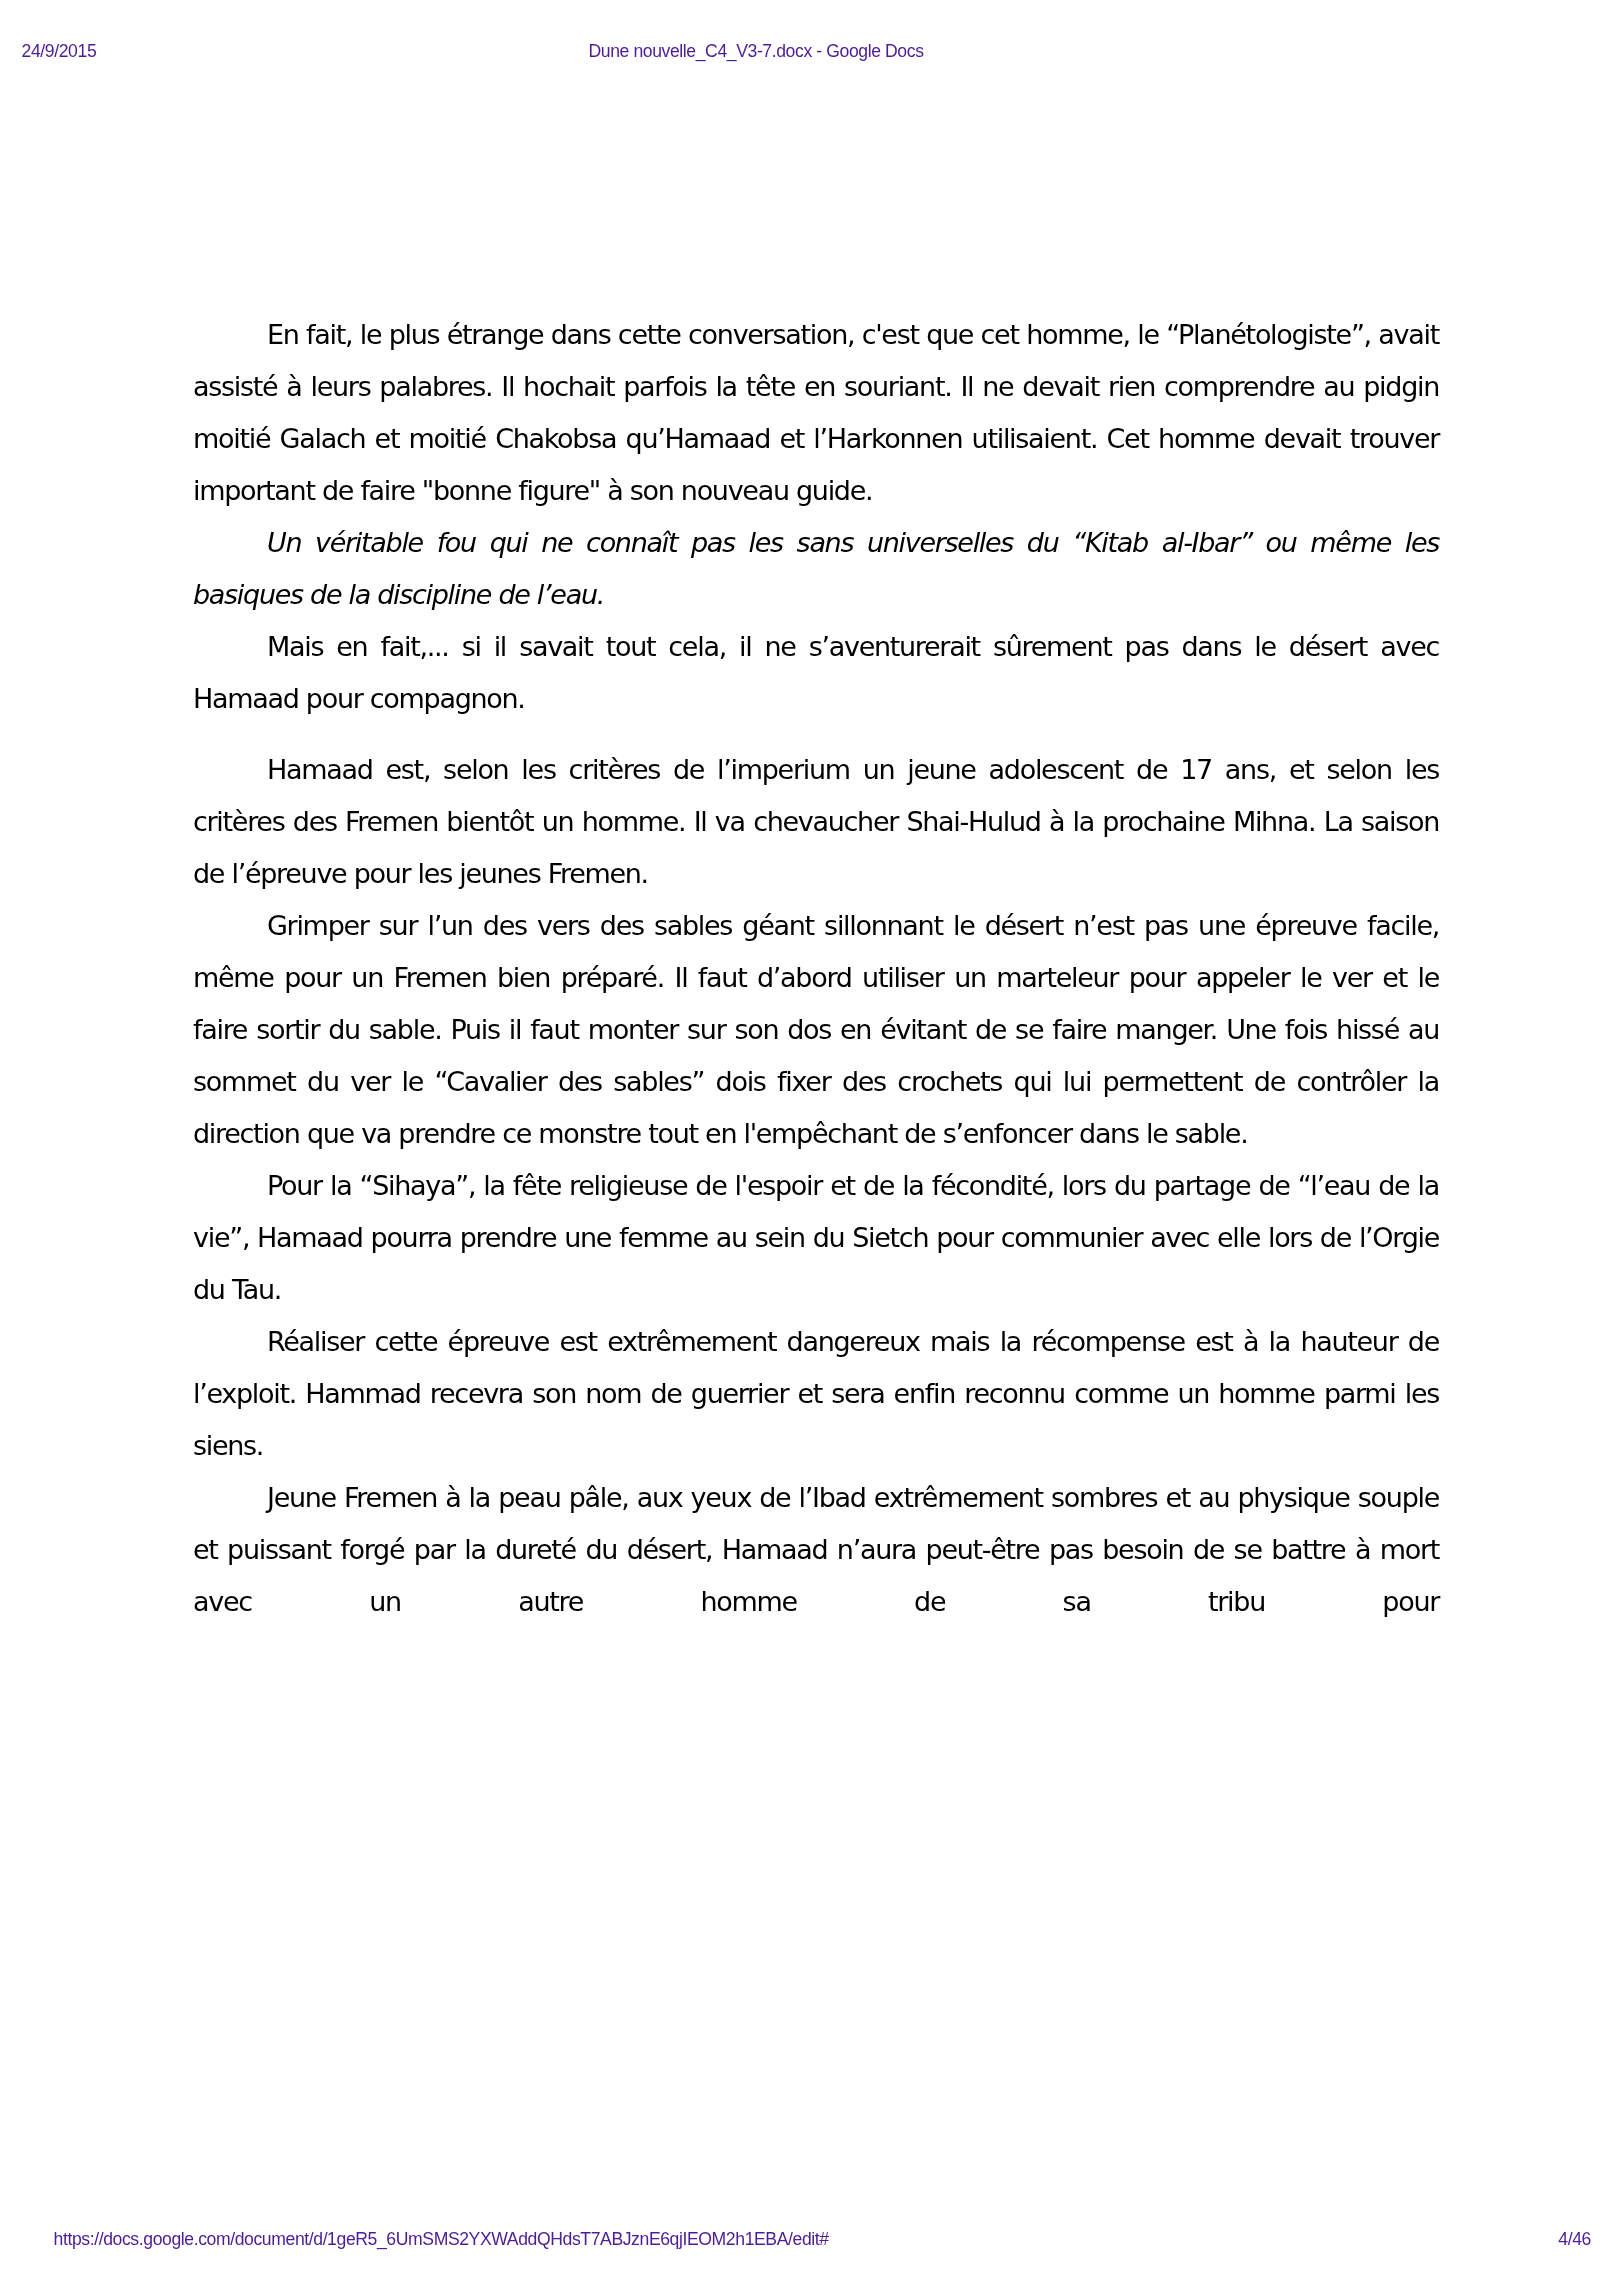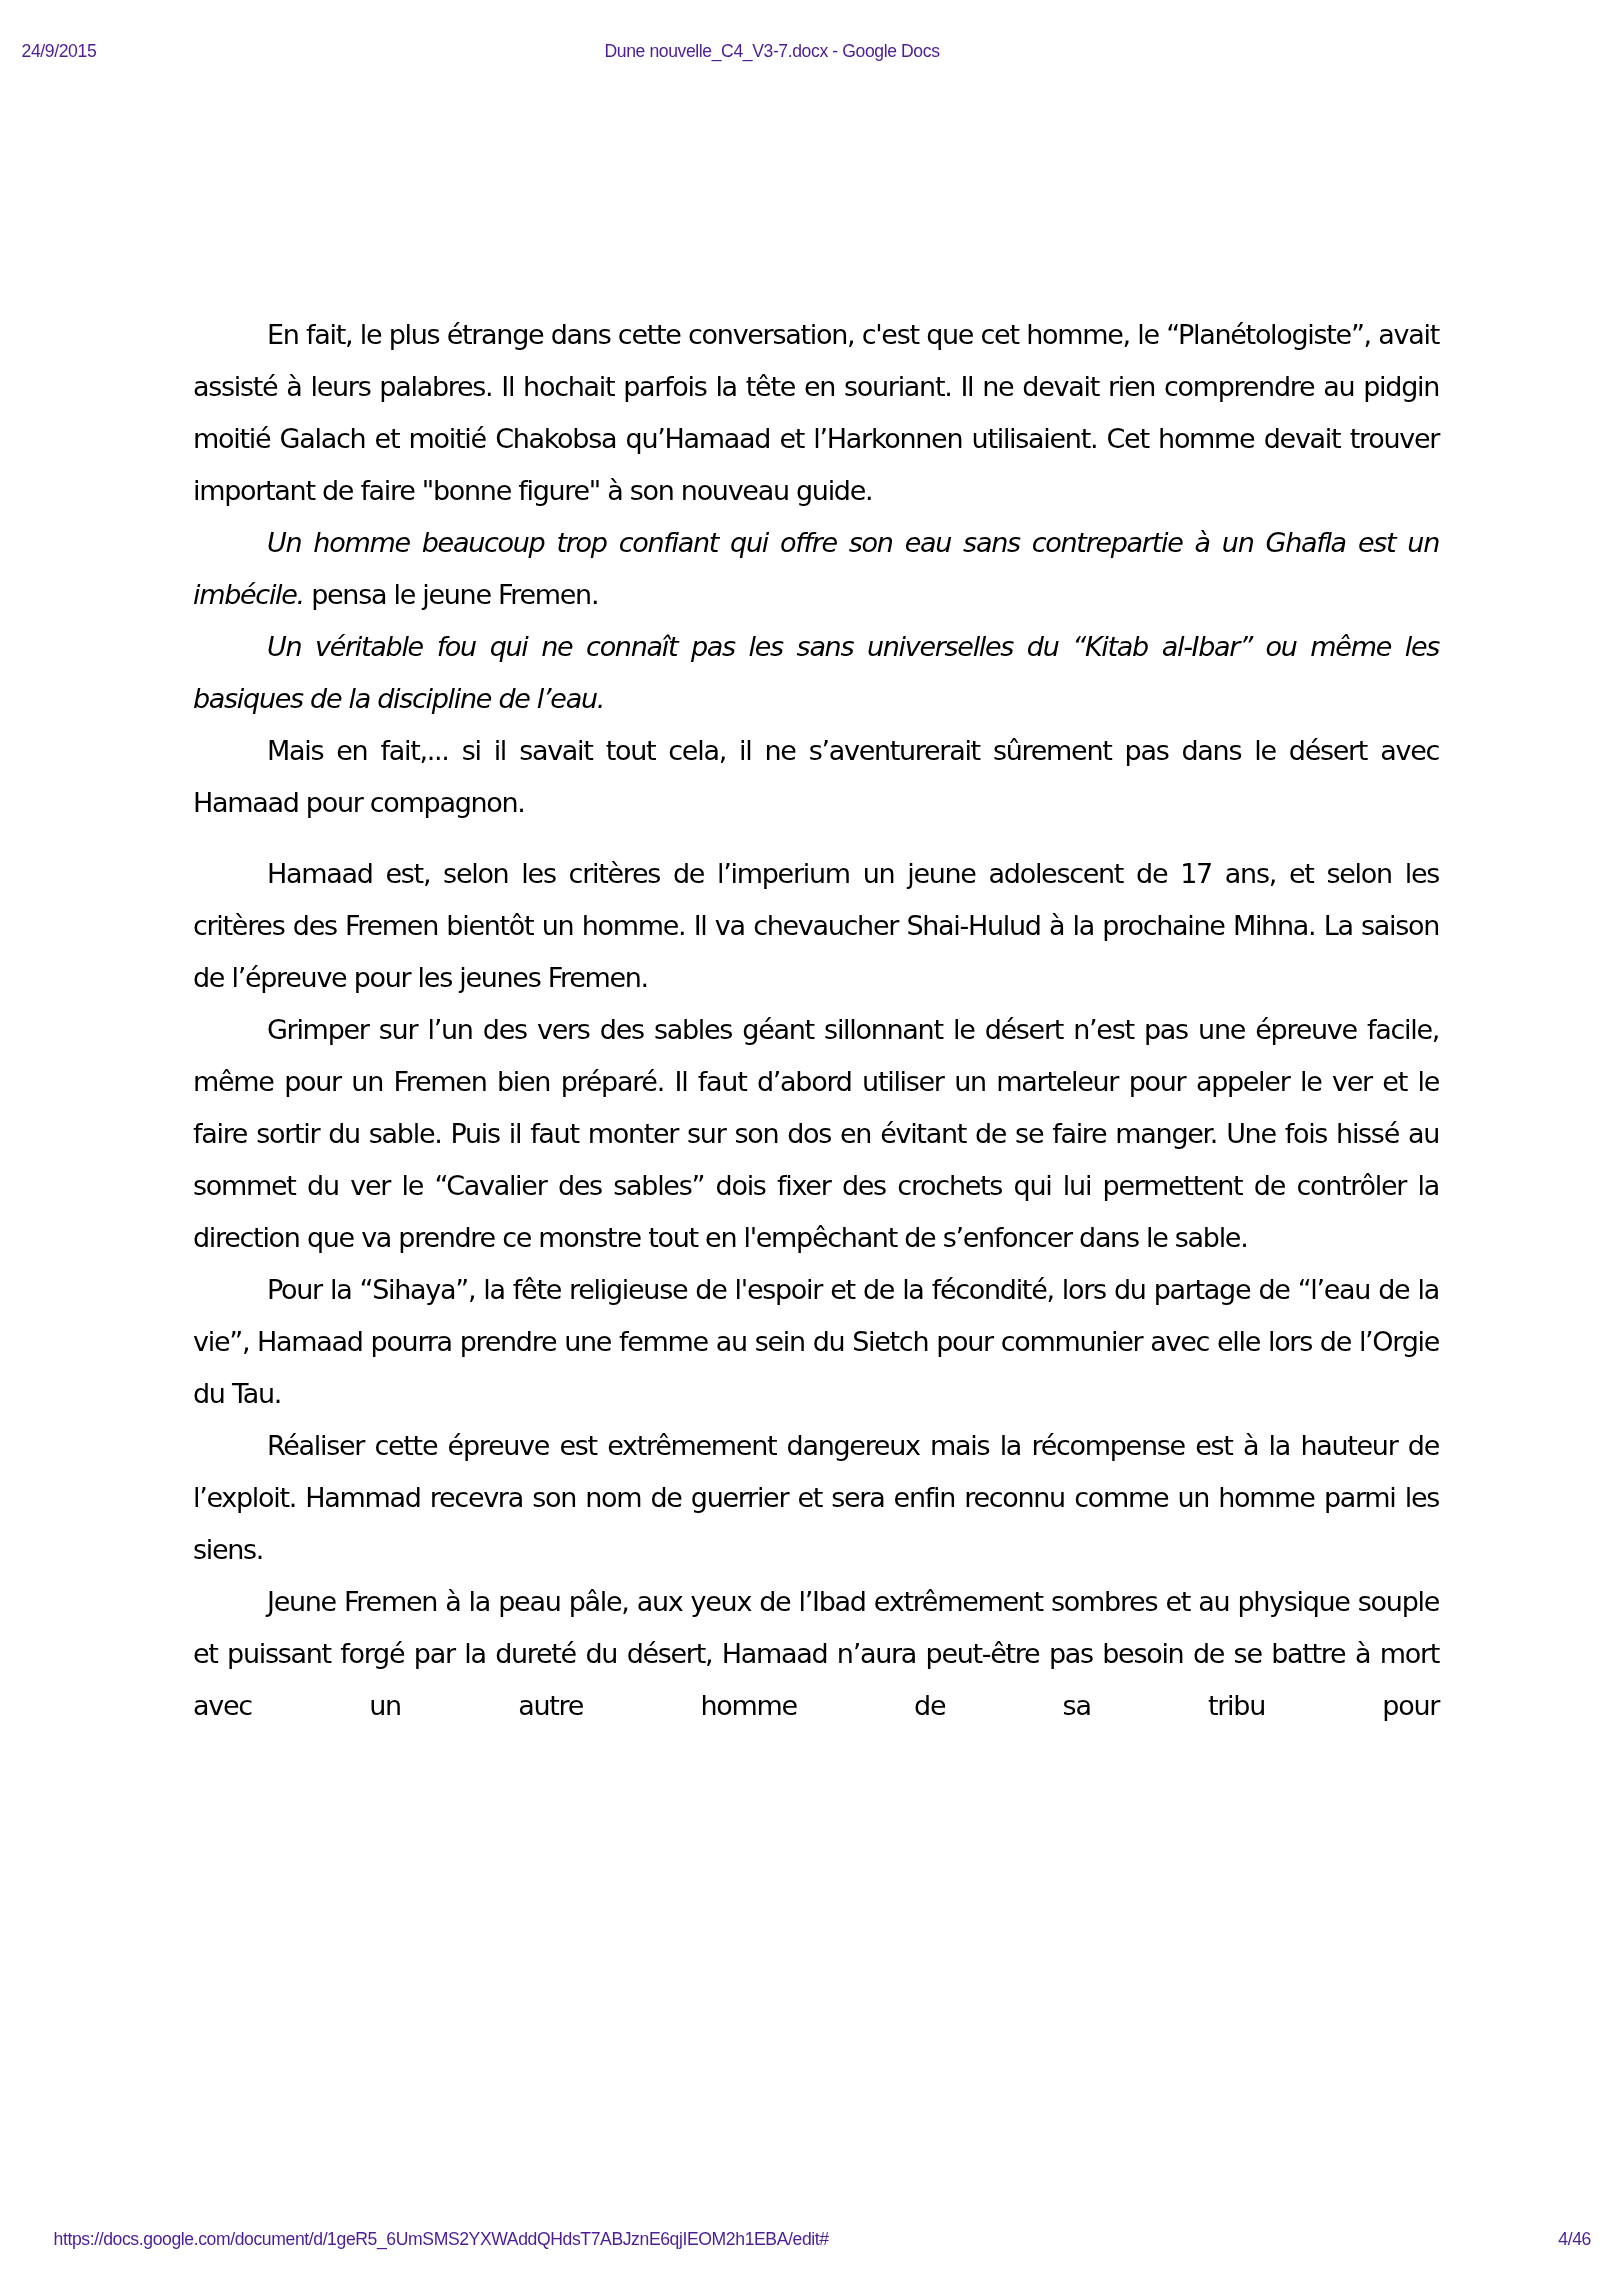--- a/index.html
+++ b/index.html
@@ -29,21 +29,20 @@
       position: absolute;
       left: 21.6px;
       top: 0;
     }
     .print-header .title {
       position: absolute;
       left: 0;
       width: 1512px;
       text-align: center;
       top: 0;
-      padding-left: 16px;
     }
     .print-footer .url {
       position: absolute;
       left: 21.6px;
       top: 0;
     }
     .print-footer .page-count {
       position: absolute;
       right: 61px;
       top: 0;
@@ -72,21 +71,20 @@
 </head>
 <body>
 
 <div class="print-header">
   <span class="date">24/9/2015</span>
   <span class="title">Dune nouvelle_C4_V3-7.docx - Google Docs</span>
 </div>
 
 <div class="doc-body">
   <p class="indent gap-before"><span>En fait, le plus étrange dans cette conversation, c'est que cet homme, le “Planétologiste”, avait assisté à leurs palabres. Il hochait parfois la tête en souriant. Il ne devait rien comprendre au pidgin moitié Galach et moitié Chakobsa qu’Hamaad et l’Harkonnen utilisaient. Cet homme devait trouver important de faire "bonne figure" à son nouveau guide.</span></p>
-  <p class="indent"><em>Un homme beaucoup trop confiant qui offre son eau sans contrepartie à un Ghafla est un imbécile.</em><span> pensa le jeune Fremen.</span></p>
   <p class="indent"><em>Un véritable fou qui ne connaît pas les sans universelles du “Kitab al-Ibar” ou même les basiques de la discipline de l’eau.</em></p>
   <p class="indent"><span>Mais en fait,... si il savait tout cela, il ne s’aventurerait sûrement pas dans le désert avec Hamaad pour compagnon.</span></p>
   <p class="indent gap-before"><span>Hamaad est, selon les critères de l’imperium un jeune adolescent de 17 ans, et selon les critères des Fremen bientôt un homme. Il va chevaucher Shai-Hulud à la prochaine Mihna. La saison de l’épreuve pour les jeunes Fremen.</span></p>
   <p class="indent"><span>Grimper sur l’un des vers des sables géant sillonnant le désert n’est pas une épreuve facile, même pour un Fremen bien préparé. Il faut d’abord utiliser un marteleur pour appeler le ver et le faire sortir du sable. Puis il faut monter sur son dos en évitant de se faire manger. Une fois hissé au sommet du ver le “Cavalier des sables” dois fixer des crochets qui lui permettent de contrôler la direction que va prendre ce monstre tout en l'empêchant de s’enfoncer dans le sable.</span></p>
   <p class="indent"><span>Pour la  “Sihaya”,  la fête religieuse de l'espoir et de la fécondité, lors du partage de “l’eau de la vie”, Hamaad pourra prendre une femme au sein du Sietch pour  communier avec elle lors de l’Orgie du Tau.</span></p>
   <p class="indent"><span>Réaliser cette épreuve est extrêmement dangereux mais la récompense est à la hauteur de l’exploit. Hammad recevra son nom de guerrier et sera enfin reconnu comme un homme parmi les siens.</span></p>
   <p class="indent"><span>Jeune Fremen à la peau pâle, aux yeux de l’Ibad extrêmement sombres et au physique souple et puissant forgé par la dureté du désert, Hamaad n’aura peut-être pas besoin de se battre à mort avec un autre homme de sa tribu pour</span></p>
 </div>
 
 <div class="print-footer">

